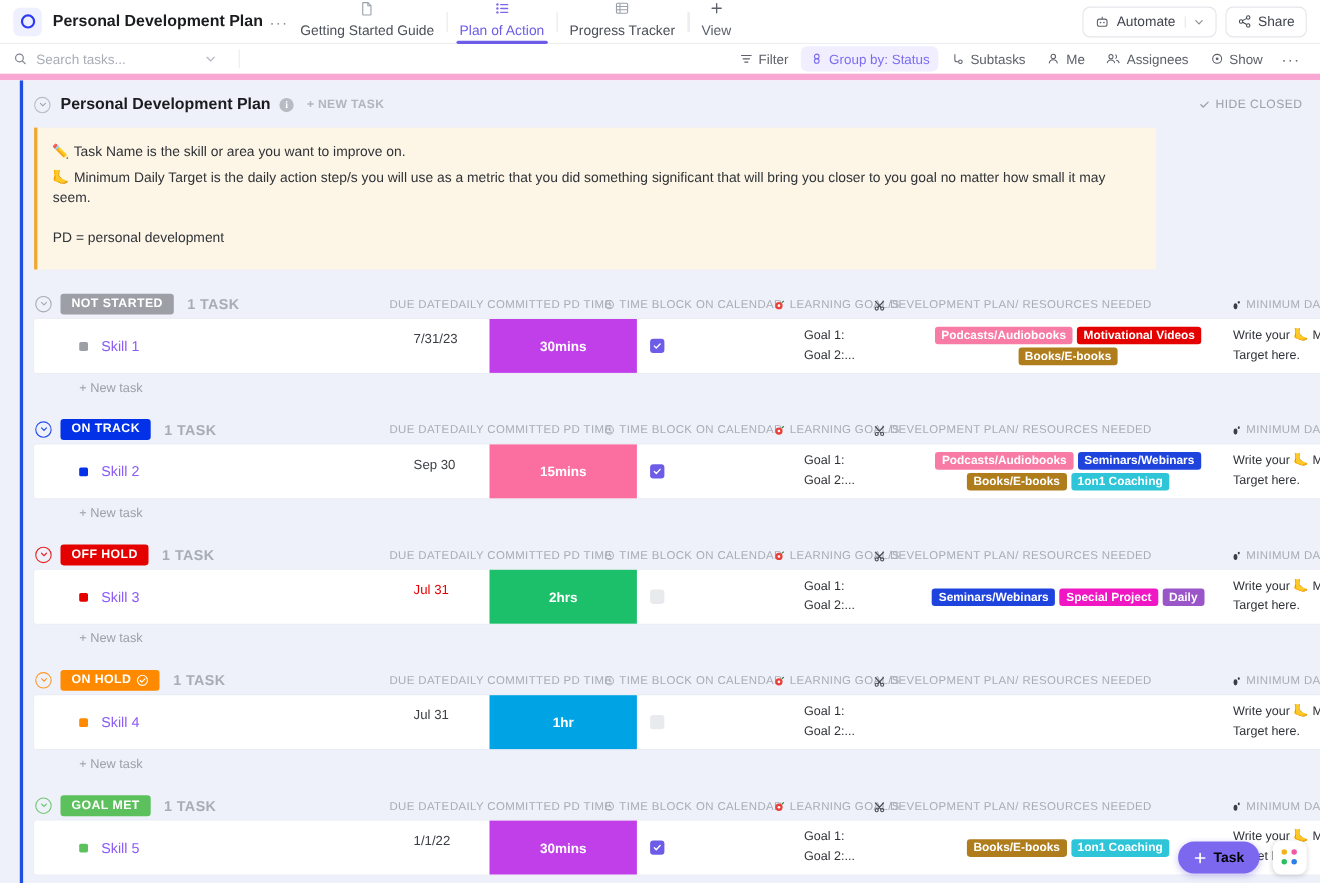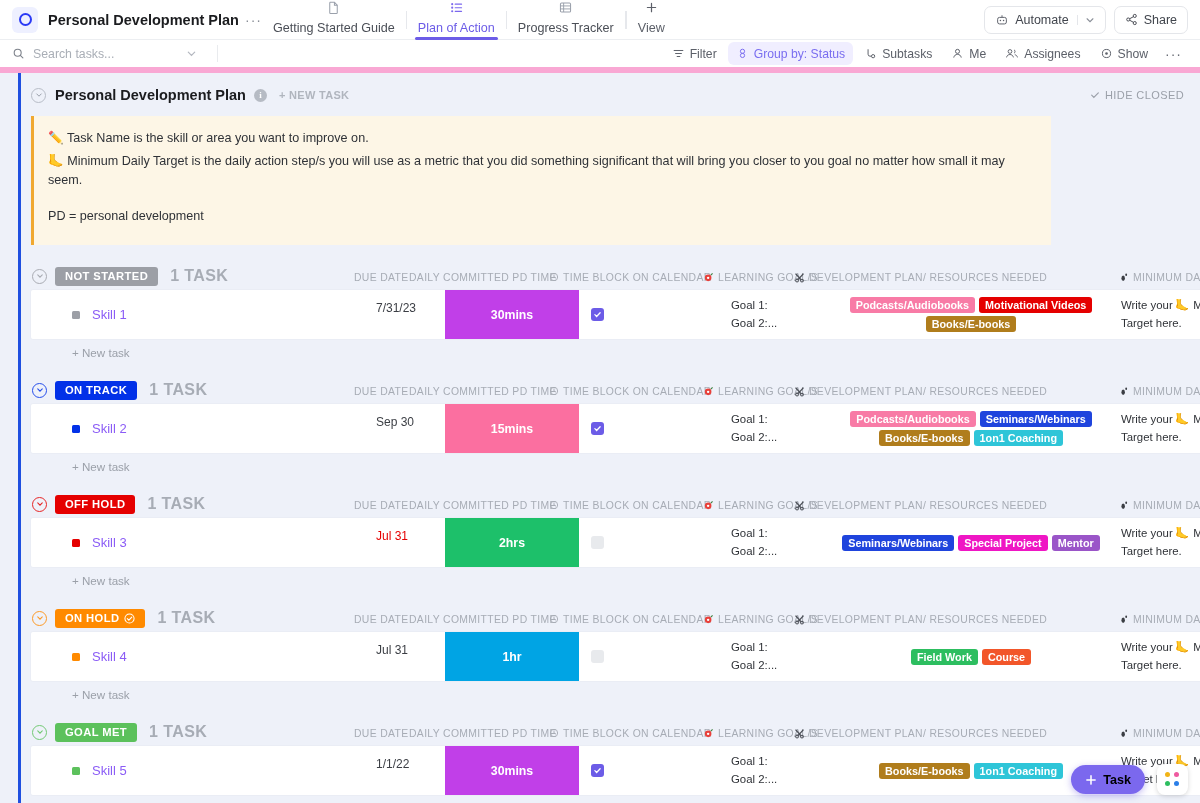--- a/index.html
+++ b/index.html
@@ -115,21 +115,21 @@
   .g-chev {
     width: 15px; height: 15px; border-radius: 50%; border: 1.3px solid currentColor;
     display: flex; align-items: center; justify-content: center; flex: none;
     font-size: 7px; opacity: .85;
   }
   .status-badge {
     margin-left: 8px; height: 19px; padding: 0 10px; border-radius: 3px;
     color: #fff; font-size: 11.2px; font-weight: 700; letter-spacing: .4px;
     display: flex; align-items: center; gap: 5px; cursor: pointer;
   }
-  .task-count { font-size: 16px; color: #a7acb5; margin-left: 12px; letter-spacing: .4px; font-weight: 600;}
+  .task-count { font-size: 13px; color: #a7acb5; margin-left: 12px; letter-spacing: .4px; font-weight: 600;}
 
   .col-headers {
     position: absolute; display: flex; align-items: center; height: 22px;
     font-size: 10.4px; color: #a7acb5; letter-spacing: .35px; white-space: nowrap;
   }
   .ch { position: absolute; display: flex; align-items: center; gap: 4px; }
 
   .row {
     margin-top: 3px; height: 49px; background: #fff; border-radius: 2px;
     position: relative; width: 1179px; box-shadow: 0 0 0 1px rgba(0,0,0,.015);
@@ -623,21 +623,21 @@
             <div class="cbox" style="left: 560px;">
               <span class="cb off"></span>
             </div>
             <div class="goals" style="left: 700px;">
               <span>Goal 1:</span>
               <span>Goal 2:...</span>
             </div>
             <div class="tags" style="left: 790px;">
               <span class="tag" style="background: rgb(31, 68, 221);">Seminars/Webinars</span>
               <span class="tag" style="background: rgb(239, 22, 196);">Special Project</span>
-              <span class="tag" style="background: rgb(154, 85, 200);">Mentor</span>
+              <span class="tag" style="background: rgb(154, 85, 200);">Daily</span>
             </div>
             <div class="mindaily" style="left: 1090px;">
               <span>Write your 🦶 Minimum</span>
               <span>Target here.</span>
             </div>
           </div>
           <div class="new-task-row">+ New task</div>
         </div>
         <div class="group" style="position: relative;">
           <div class="group-head">
@@ -710,24 +710,20 @@
             </div>
             <div class="due" style="left: 345px;">Jul 31</div>
             <div class="pdtime" style="left: 414px; background: rgb(0, 164, 228);">1hr</div>
             <div class="cbox" style="left: 560px;">
               <span class="cb off"></span>
             </div>
             <div class="goals" style="left: 700px;">
               <span>Goal 1:</span>
               <span>Goal 2:...</span>
             </div>
-            <div class="tags" style="left: 790px;">
-              <span class="tag" style="background: rgb(45, 190, 96);">Field Work</span>
-              <span class="tag" style="background: rgb(242, 86, 42);">Course</span>
-            </div>
             <div class="mindaily" style="left: 1090px;">
               <span>Write your 🦶 Minimum</span>
               <span>Target here.</span>
             </div>
           </div>
           <div class="new-task-row">+ New task</div>
         </div>
         <div class="group" style="position: relative;">
           <div class="group-head">
             <span class="g-chev" style="color: rgb(92, 193, 92);">

